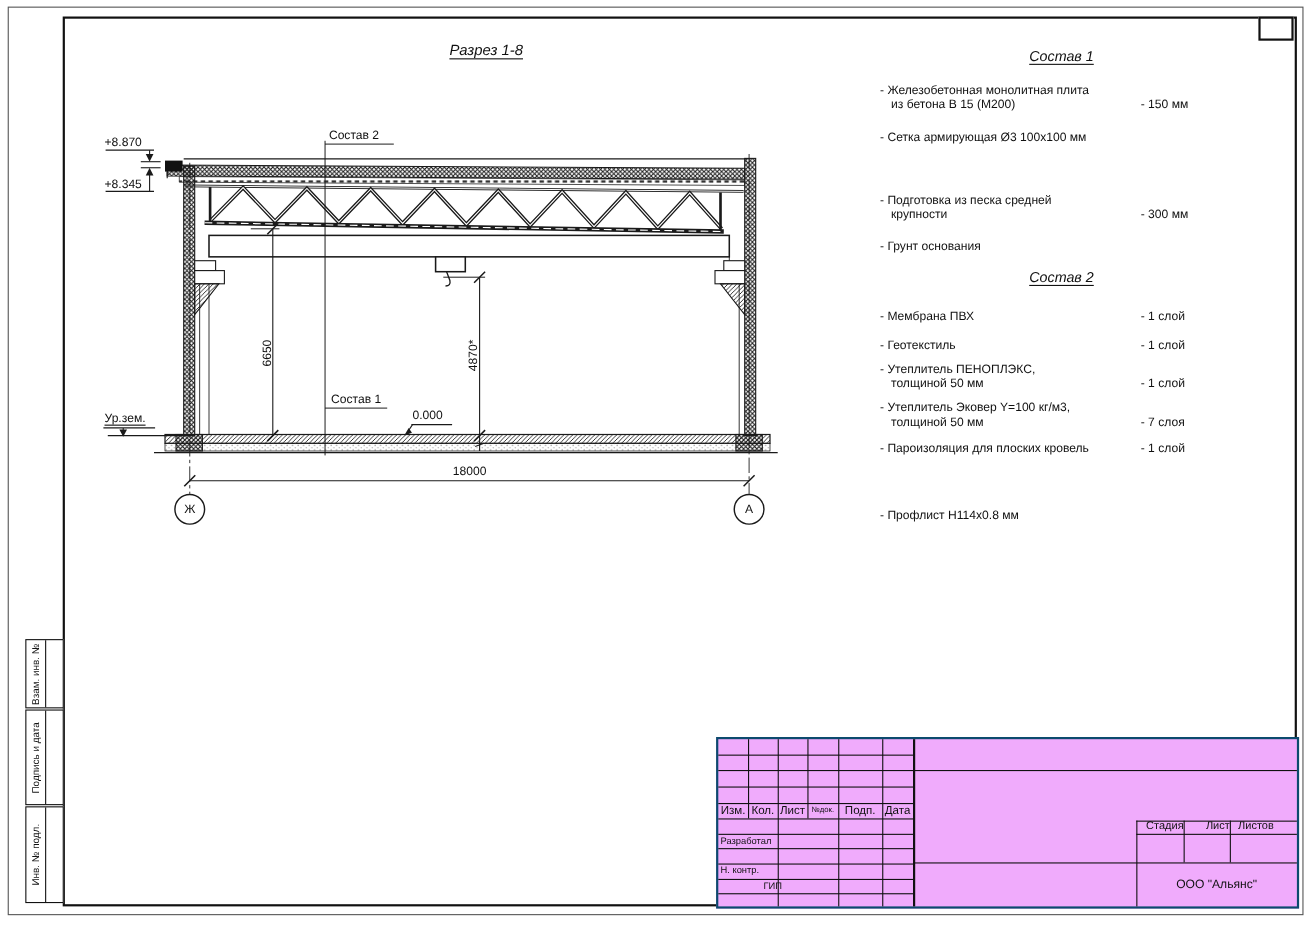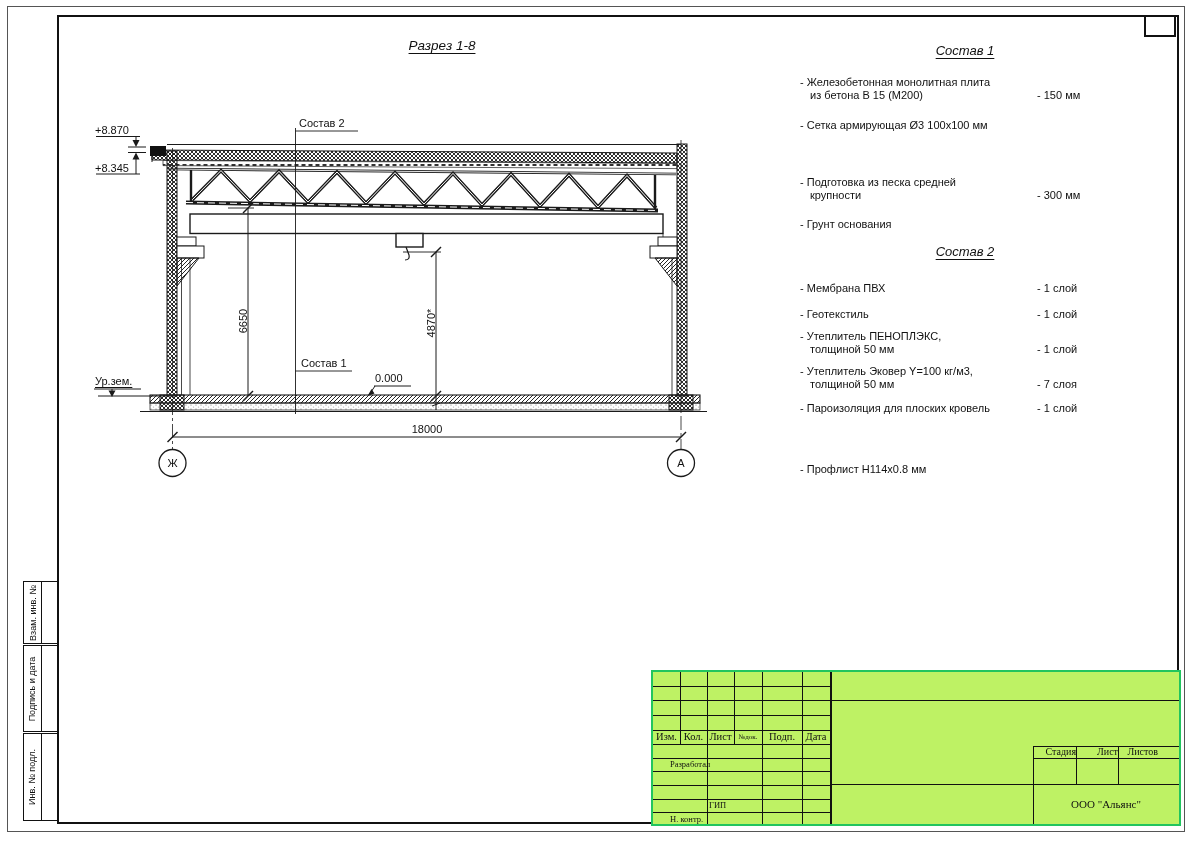--- a/index.html
+++ b/index.html
@@ -26,26 +26,26 @@
   .underl{text-decoration:underline;text-underline-offset:2px;}
 
   
   .lists{position:absolute;left:800px;top:0;width:330px;height:520px;font-size:11px;line-height:13px;color:#111;}
   .ltitle{position:absolute;left:0;width:330px;text-align:center;font-size:13px;font-style:italic;text-decoration:underline;text-underline-offset:3px;}
   .litem{position:absolute;left:0;width:330px;}
   .litem .nm{display:block;white-space:pre-line;padding-left:10px;text-indent:-10px;}
   .litem .vl{position:absolute;left:237px;bottom:0;white-space:nowrap;}
 
   
-  .tblock{position:absolute;left:651px;top:670px;width:526px;height:152px;border:2px solid #22c55e;background:#bef264;font-family:Liberation Serif, serif;}
+  .tblock{position:absolute;left:651px;top:670px;width:526px;height:152px;border:2px solid #0c4a6e;background:#f0abfc;}
   .tb-h{position:absolute;border-top:1px solid #111;height:0;}
   .tb-v{position:absolute;border-left:1px solid #111;width:0;}
   .tb-lab{position:absolute;font-size:10.5px;color:#111;text-align:center;line-height:14px;white-space:nowrap;overflow:hidden;}
   .tb-lab.sm{font-size:7px;line-height:14px;}
-  .tb-role{position:absolute;font-size:8.5px;color:#111;text-align:left;padding-left:17px;line-height:13px;white-space:nowrap;}
+  .tb-role{position:absolute;font-size:8.5px;color:#111;text-align:left;padding-left:2px;line-height:13px;white-space:nowrap;}
   .tb-stage{position:absolute;font-size:10px;color:#111;text-align:right;line-height:12px;white-space:nowrap;overflow:hidden;}
   .tb-comp{position:absolute;left:380px;top:112px;width:146px;height:40px;display:flex;align-items:center;justify-content:center;font-size:11px;color:#111;}
 
   svg{position:absolute;left:0;top:0;}
 </style>
 </head>
 <body>
 
 <div class="page">
 
@@ -295,21 +295,21 @@
     <div class="tb-v" style="left:465px;top:74px;height:38px;"></div>
 
     <div class="tb-lab" style="left:0;top:58px;width:27px;">Изм.</div>
     <div class="tb-lab" style="left:27px;top:58px;width:27px;">Кол.</div>
     <div class="tb-lab" style="left:54px;top:58px;width:27px;">Лист</div>
     <div class="tb-lab sm" style="left:81px;top:58px;width:28px;">№док.</div>
     <div class="tb-lab" style="left:109px;top:58px;width:40px;">Подп.</div>
     <div class="tb-lab" style="left:149px;top:58px;width:28px;">Дата</div>
 
     <div class="tb-role" style="left:0;top:86px;width:54px;">Разработал</div>
-    <div class="tb-role" style="left:0;top:113px;width:54px;margin-top:28px;">Н. контр.</div>
+    <div class="tb-role" style="left:0;top:113px;width:54px;">Н. контр.</div>
     <div class="tb-role" style="left:0;top:127px;width:54px;margin-left:39px;">ГИП</div>
 
     <div class="tb-stage" style="left:380px;top:74px;width:43px;">Стадия</div>
     <div class="tb-stage" style="left:423px;top:74px;width:42px;">Лист</div>
     <div class="tb-stage" style="left:465px;top:74px;width:40px;">Листов</div>
 
     <div class="tb-comp">ООО "Альянс"</div>
   </div>
 
 </div>

